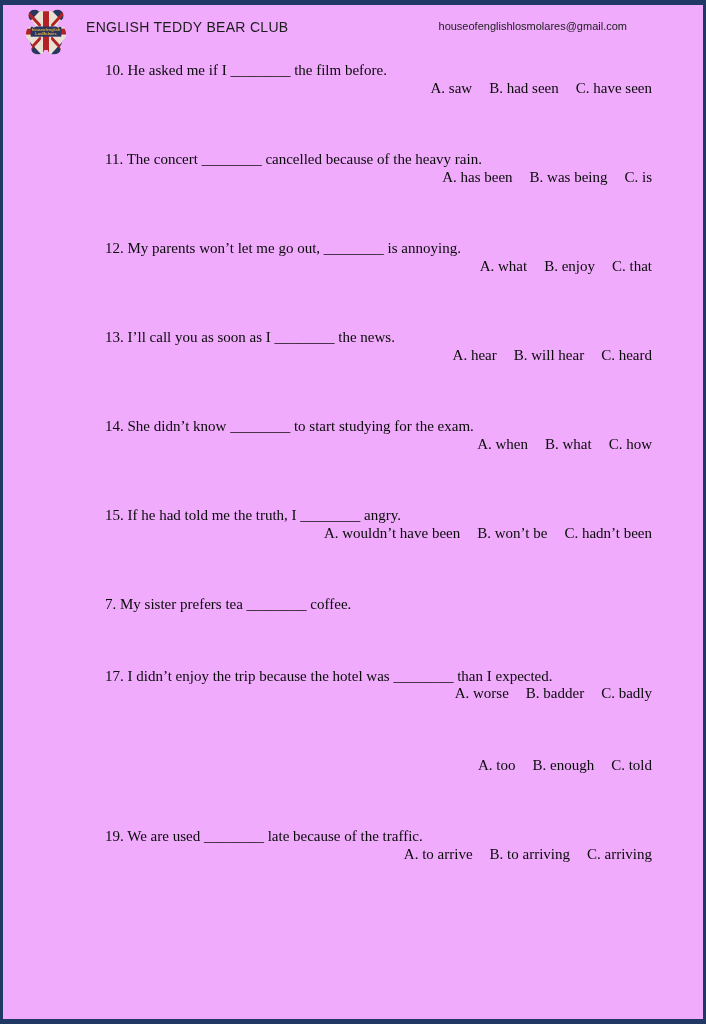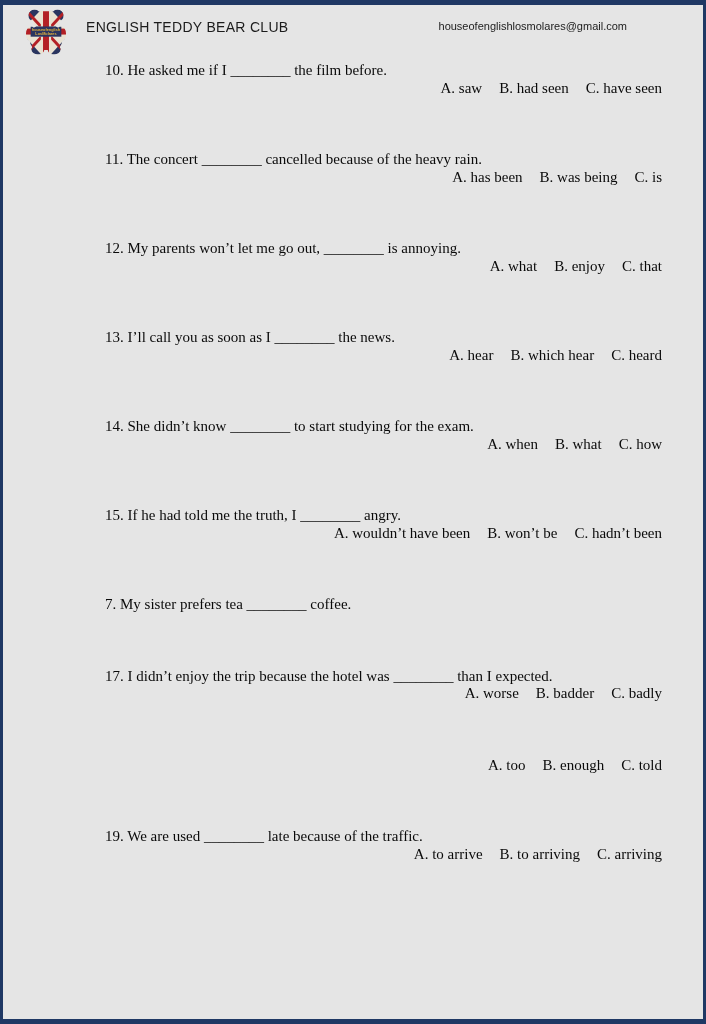--- a/index.html
+++ b/index.html
@@ -1,20 +1,20 @@
 <!DOCTYPE html>
 <html><head>
 <meta charset="utf-8">
 <style>
   html, body { margin: 0; padding: 0; background: #ffffff; }
   .page {
     position: relative;
     width: 706px; height: 1024px;
     box-sizing: border-box;
-    background: #e5e5e5;
+    background: #f0abfc;
     border: 3px solid #1f3864;
     border-top-width: 5px;
     border-bottom-width: 5px;
     overflow: hidden;
   }
   .header {
     display: flex;
     align-items: flex-start;
     padding: 4px 76px 0 20px;
   }
@@ -28,21 +28,21 @@
   }
   .email {
     margin: 8px 0 0 auto;
     font-family: "Liberation Sans", sans-serif;
     font-size: 11px; line-height: 18px;
     color: #1c1c1c;
   }
   .questions {
     margin-top: 7px;
     padding-left: 102px;
-    padding-right: 24px;
+    padding-right: 34px;
     font-family: "Liberation Serif", serif;
     color: #0a0a0a;
   }
   .question { margin-bottom: 54px; font-size: 15px; line-height: 17.5px; }
   .q-line { white-space: nowrap; }
   .q-num { display: inline; }
   .q-opts { padding-left: 24px; white-space: nowrap; text-align: right; }
   .q-opts .opt { margin-right: 17px; }
   .logo-text { font-family: "Liberation Sans", sans-serif; font-weight: bold; }
 </style>
@@ -98,21 +98,21 @@
       <div class="q-opts"><span class="opt">A. has been</span><span class="opt">B. was being</span><span class="opt">C. is</span></div>
     </div>
 
     <div class="question">
       <div class="q-line"><span class="q-num">12.</span> <span>My parents won’t let me go out, ________ is annoying.</span></div>
       <div class="q-opts"><span class="opt">A. what</span><span class="opt">B. enjoy</span><span class="opt">C. that</span></div>
     </div>
 
     <div class="question">
       <div class="q-line"><span class="q-num">13.</span> <span>I’ll call you as soon as I ________ the news.</span></div>
-      <div class="q-opts"><span class="opt">A. hear</span><span class="opt">B. which hear</span><span class="opt">C. heard</span></div>
+      <div class="q-opts"><span class="opt">A. hear</span><span class="opt">B. will hear</span><span class="opt">C. heard</span></div>
     </div>
 
     <div class="question">
       <div class="q-line"><span class="q-num">14.</span> <span>She didn’t know ________ to start studying for the exam.</span></div>
       <div class="q-opts"><span class="opt">A. when</span><span class="opt">B. what</span><span class="opt">C. how</span></div>
     </div>
 
     <div class="question">
       <div class="q-line"><span class="q-num">15.</span> <span>If he had told me the truth, I ________ angry.</span></div>
       <div class="q-opts"><span class="opt">A. wouldn’t have been</span><span class="opt">B. won’t be</span><span class="opt">C. hadn’t been</span></div>

